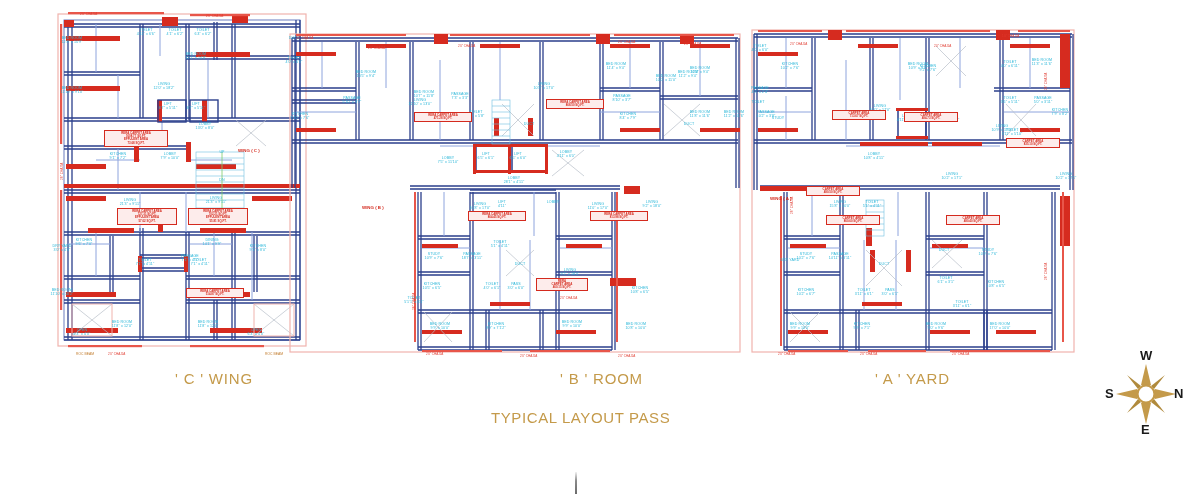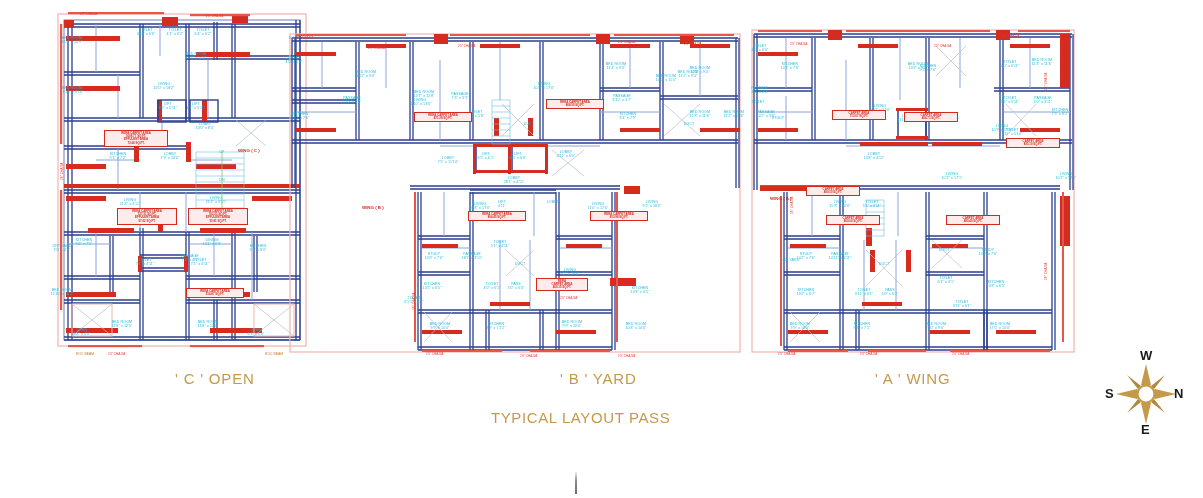--- a/index.html
+++ b/index.html
@@ -886,23 +886,23 @@
     <div style="position: absolute; left: 1044px; top: 280px; color: rgb(224, 58, 47); font-size: 3px; white-space: nowrap; transform: rotate(-90deg); transform-origin: left top; font-family: &quot;Liberation Sans&quot;, sans-serif;">2'0" CHAJJA</div>
     <div style="position: absolute; left: 412px; top: 310px; color: rgb(224, 58, 47); font-size: 3px; white-space: nowrap; transform: rotate(-90deg); transform-origin: left top; font-family: &quot;Liberation Sans&quot;, sans-serif;">2'0" CHAJJA</div>
     <div style="position: absolute; left: 790px; top: 214px; color: rgb(224, 58, 47); font-size: 3px; white-space: nowrap; transform: rotate(-90deg); transform-origin: left top; font-family: &quot;Liberation Sans&quot;, sans-serif;">2'0" CHAJJA</div>
     <div style="position: absolute; left: 238px; top: 148px; color: rgb(212, 42, 30); font-size: 4.4px; font-weight: bold; white-space: nowrap; font-family: &quot;Liberation Sans&quot;, sans-serif;">WING ( C )</div>
     <div style="position: absolute; left: 362px; top: 205px; color: rgb(212, 42, 30); font-size: 4.4px; font-weight: bold; white-space: nowrap; font-family: &quot;Liberation Sans&quot;, sans-serif;">WING ( B )</div>
     <div style="position: absolute; left: 770px; top: 196px; color: rgb(212, 42, 30); font-size: 4.4px; font-weight: bold; white-space: nowrap; font-family: &quot;Liberation Sans&quot;, sans-serif;">WING ( A )</div>
     <div style="position: absolute; left: 76px; top: 352px; color: rgb(192, 122, 42); font-size: 3.4px; white-space: nowrap; font-family: &quot;Liberation Sans&quot;, sans-serif;">ROC BEAM</div>
     <div style="position: absolute; left: 265px; top: 352px; color: rgb(192, 122, 42); font-size: 3.4px; white-space: nowrap; font-family: &quot;Liberation Sans&quot;, sans-serif;">ROC BEAM</div>
   </div>
 
-<div class="wing-caption" id="cap-c">' C ' OPEN</div>
-<div class="wing-caption" id="cap-b">' B ' YARD</div>
-<div class="wing-caption" id="cap-a">' A ' WING</div>
+<div class="wing-caption" id="cap-c">' C ' WING</div>
+<div class="wing-caption" id="cap-b">' B ' ROOM</div>
+<div class="wing-caption" id="cap-a">' A ' YARD</div>
 
 <div id="plan-title">TYPICAL LAYOUT PASS</div>
 
 <div id="compass">
   <svg width="84" height="84" viewBox="0 0 84 84">
     <g transform="translate(42,42)">
       <g fill="#c49a4a">
         <path d="M0,-30 L5,-9 L0,-6 L-5,-9 Z"></path>
         <path d="M0,30 L5,9 L0,6 L-5,9 Z"></path>
         <path d="M-30,0 L-9,5 L-6,0 L-9,-5 Z"></path>

